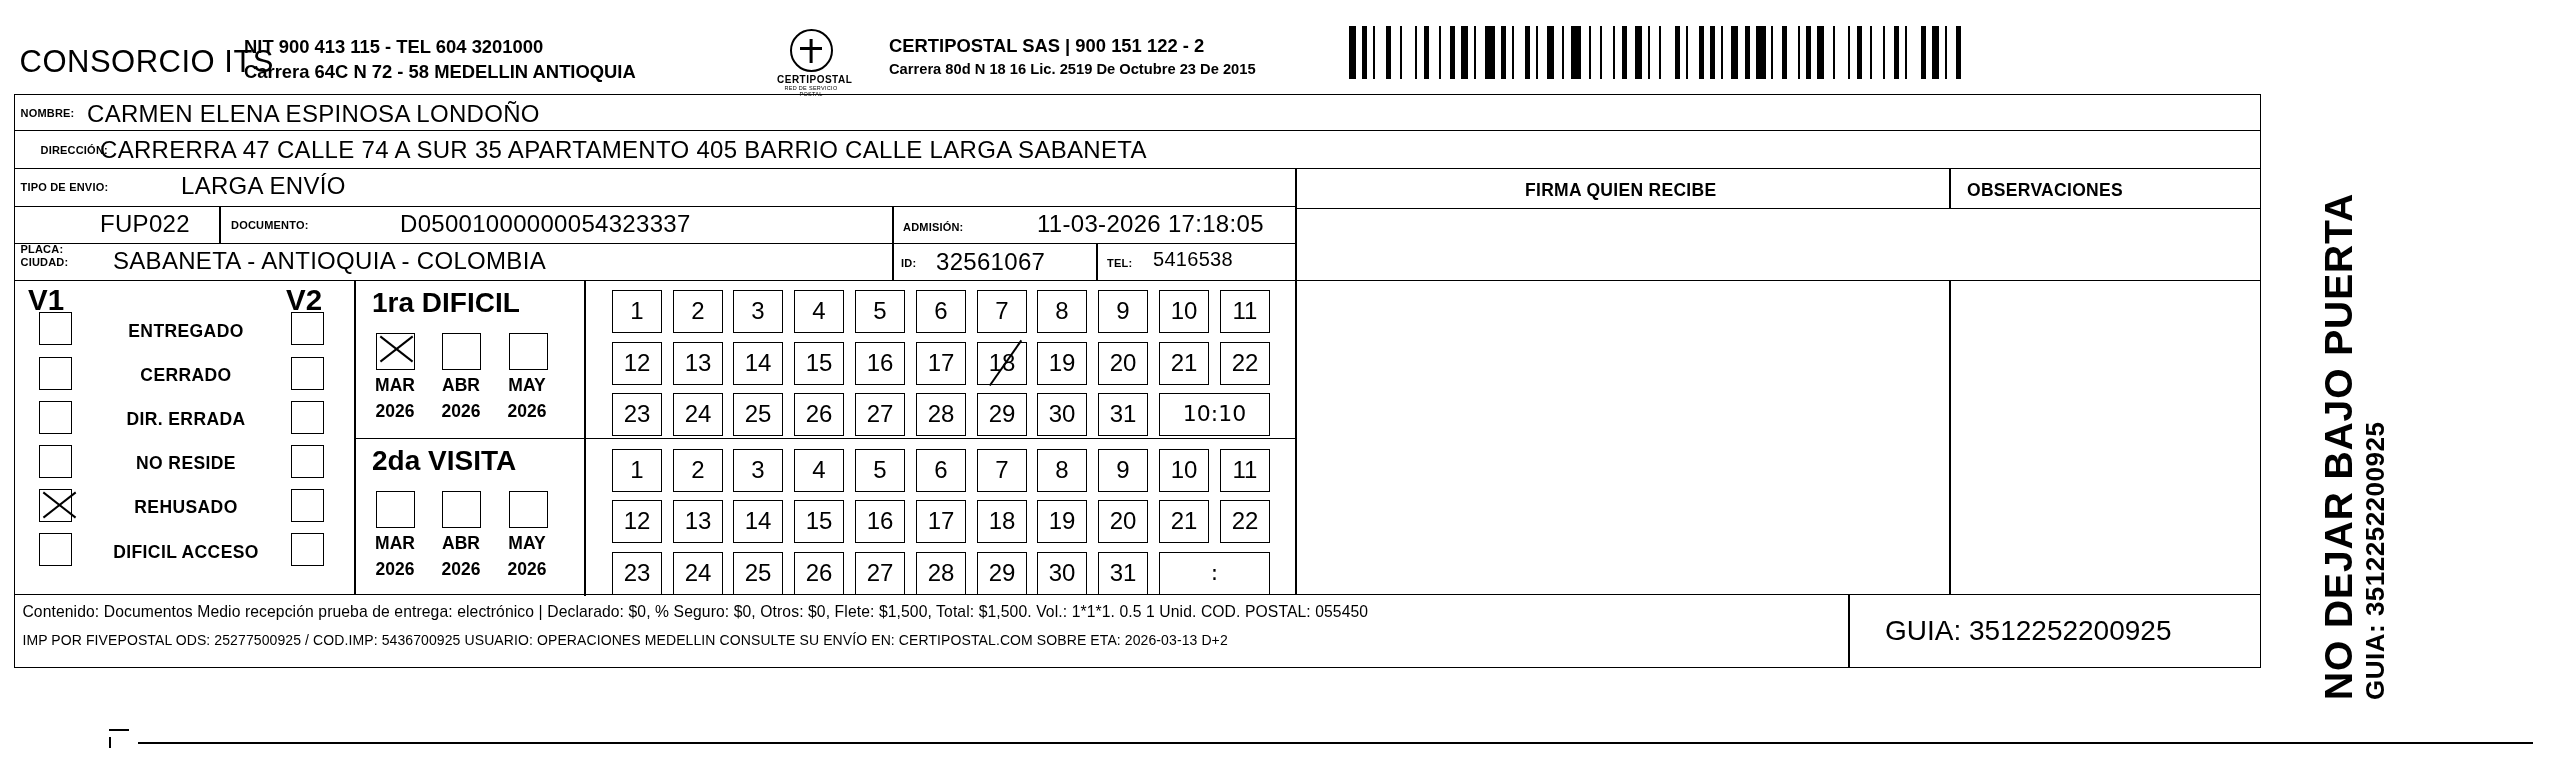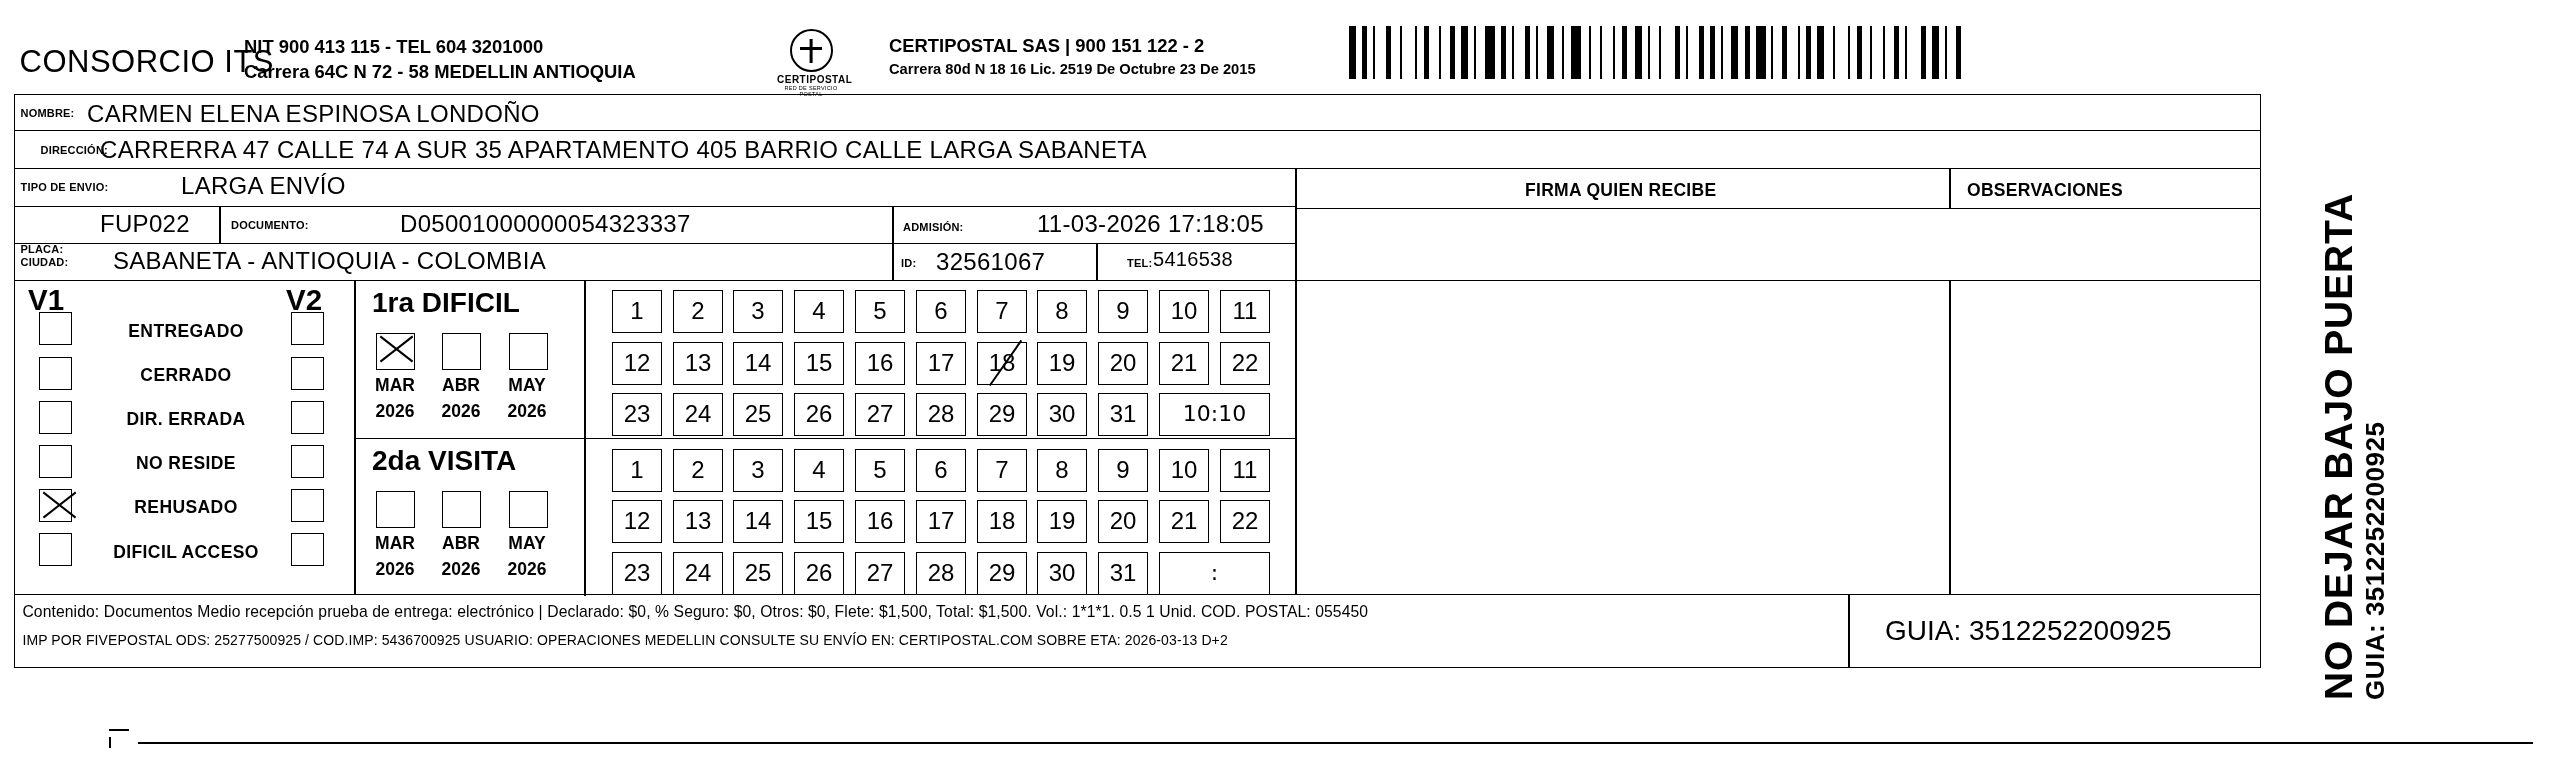--- a/index.html
+++ b/index.html
@@ -178,21 +178,21 @@
       <div class="sub val" style="left:1022px;top:41px;">11-03-2026 17:18:05</div>
 
       <div class="seg" style="left:0;top:74px;width:1280px;"></div>
 
       <div class="sub lbl" style="left:5.5px;top:87px;">CIUDAD:</div>
       <div class="sub val" style="left:98px;top:78px;">SABANETA - ANTIOQUIA - COLOMBIA</div>
       <div class="vline" style="left:877px;top:74px;height:37px;"></div>
       <div class="sub lbl" style="left:886px;top:88px;">ID:</div>
       <div class="sub val" style="left:921px;top:79px;font-size:24px;">32561067</div>
       <div class="vline" style="left:1081px;top:74px;height:37px;"></div>
-      <div class="sub lbl" style="left:1092px;top:88px;margin-left:20px;">TEL:</div>
+      <div class="sub lbl" style="left:1092px;top:88px;">TEL:</div>
       <div class="sub val" style="left:1138px;top:79px;font-size:20px;">5416538</div>
 
       <div class="firma-title" style="left:1510px;top:11px;">FIRMA QUIEN RECIBE</div>
       <div class="firma-title" style="left:1952px;top:11px;">OBSERVACIONES</div>
     </div>
 
     <div class="grid-area">
 
       <div class="vline" style="left:339px;top:0;height:313px;"></div>
       <div class="vline" style="left:1280px;top:0;height:313px;"></div>

